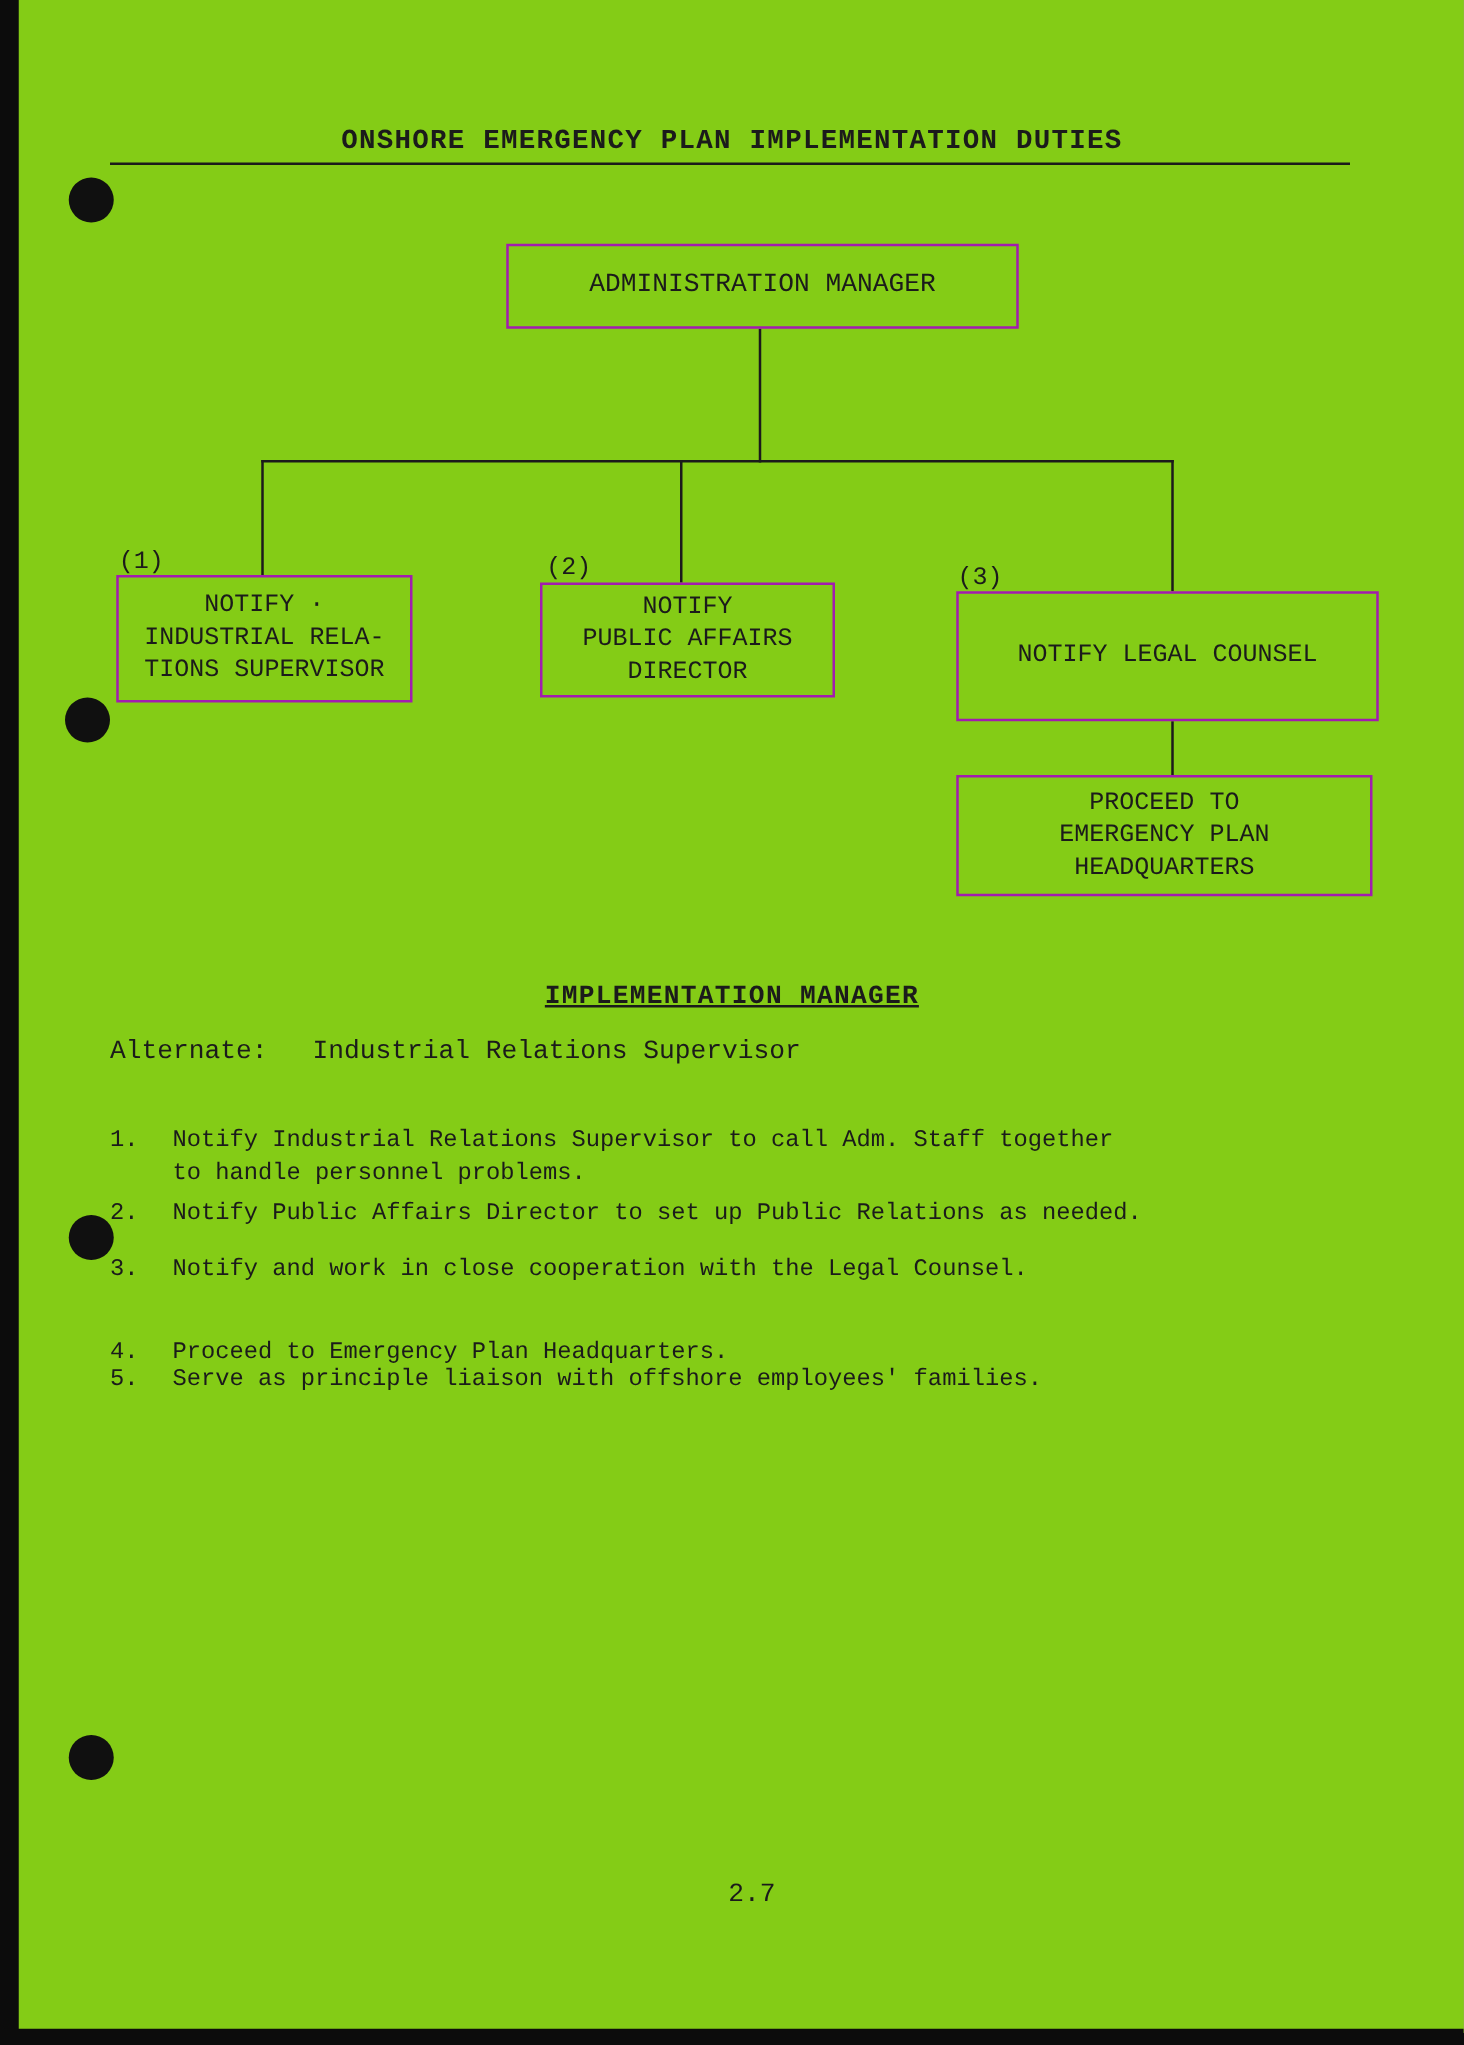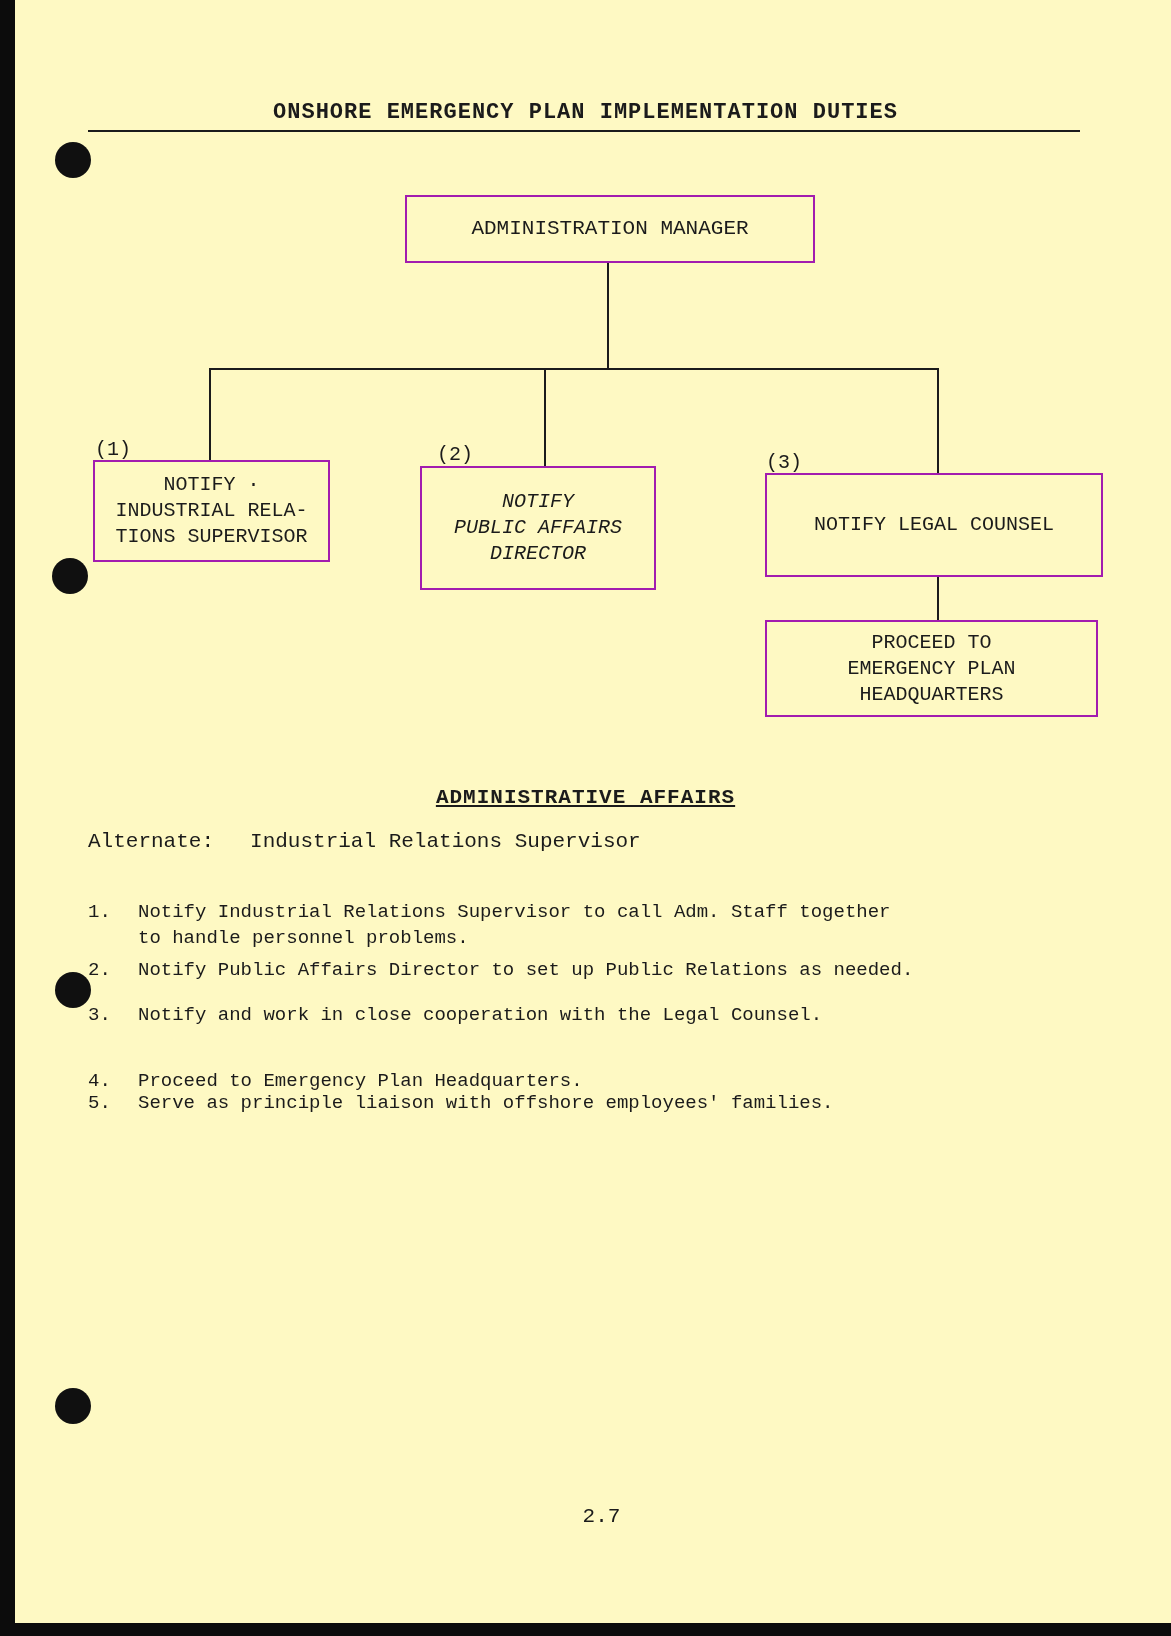--- a/index.html
+++ b/index.html
@@ -1,21 +1,21 @@
 <!DOCTYPE html>
 <html><head>
 <meta charset="utf-8">
 <style>
   * { box-sizing: border-box; margin: 0; padding: 0; }
   html, body { width: 1171px; height: 1636px; }
   body { background: #9a9890; }
   .page {
     position: relative;
     width: 1171px; height: 1636px;
-    background: #fef9c3;
+    background: #84cc16;
     overflow: hidden;
     font-family: "Liberation Mono", "DejaVu Sans Mono", monospace;
     color: #1b1b1b;
   }
   .edge-left  { position: absolute; left: 0; top: 0; width: 15px; height: 1636px; background: #0c0c0c; }
   .edge-bottom{ position: absolute; left: 0; bottom: 0; width: 1171px; height: 13px; background: #0c0c0c; }
   .hole { position: absolute; width: 36px; height: 36px; border-radius: 50%; background: #101010; }
   .hole-1 { left: 55px; top: 142px; }
   .hole-2 { left: 52px; top: 558px; }
   .hole-3 { left: 55px; top: 972px; }
@@ -31,21 +31,21 @@
 
   .box {
     position: absolute;
     border: 2px solid #a21caf;
     display: flex; align-items: center; justify-content: center;
     text-align: center; white-space: pre-line;
     font-size: 20px; line-height: 1.3;
   }
   .box-admin { left: 405px; top: 195px; width: 410px; height: 68px; font-size: 21px; }
   .box-1 { left: 93px;  top: 460px; width: 237px; height: 102px; }
-  .box-2 { left: 420px; top: 466px; width: 236px; height: 124px; font-style: italic; }
+  .box-2 { left: 432px; top: 466px; width: 236px; height: 92px; }
   .box-3 { left: 765px; top: 473px; width: 338px; height: 104px; }
   .box-4 { left: 765px; top: 620px; width: 333px; height: 97px; }
 
   .numlabel { position: absolute; font-size: 20px; }
   .numlabel-1 { left: 95px;  top: 438px; }
   .numlabel-2 { left: 437px; top: 443px; }
   .numlabel-3 { left: 766px; top: 451px; }
 
   .section-heading {
     position: absolute; left: 0; top: 786px; width: 1171px;
@@ -100,21 +100,21 @@
 PUBLIC AFFAIRS
 DIRECTOR</div>
 
   <div class="numlabel numlabel-3">(3)</div>
   <div class="box box-3">NOTIFY LEGAL COUNSEL</div>
 
   <div class="box box-4">PROCEED TO
 EMERGENCY PLAN
 HEADQUARTERS</div>
 
-  <div class="section-heading">ADMINISTRATIVE AFFAIRS</div>
+  <div class="section-heading">IMPLEMENTATION MANAGER</div>
 
   <div class="alt-line">
     <span class="alt-label">Alternate:</span><span>Industrial Relations Supervisor</span>
   </div>
 
   <div class="list-item li-1">
     <span class="num">1.</span><span class="txt">Notify Industrial Relations Supervisor to call Adm. Staff together
 to handle personnel problems.</span>
   </div>
   <div class="list-item li-2">

